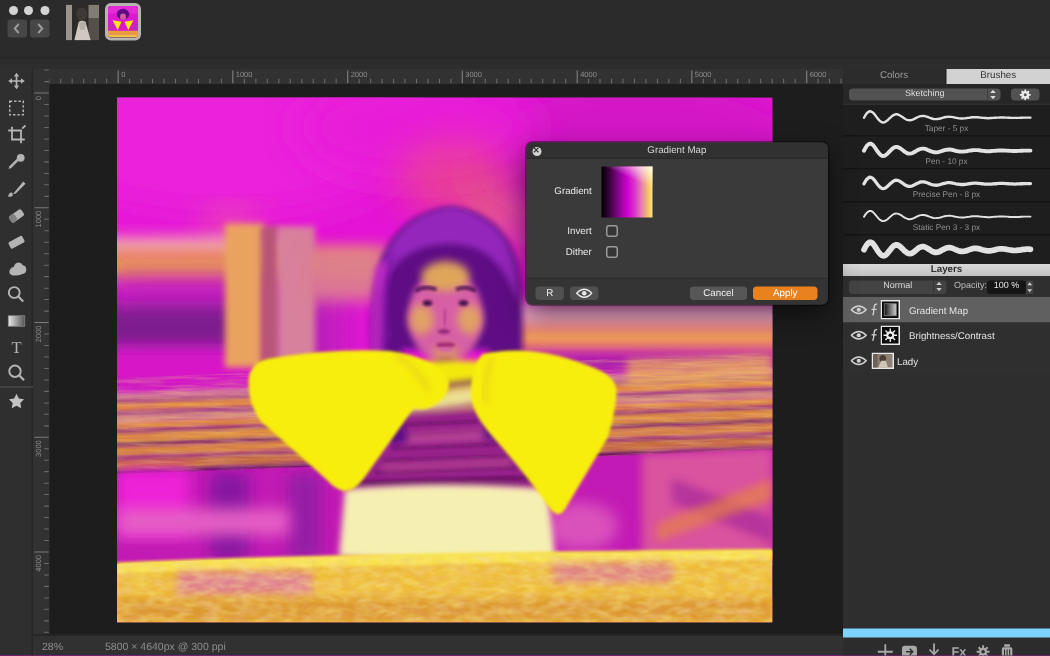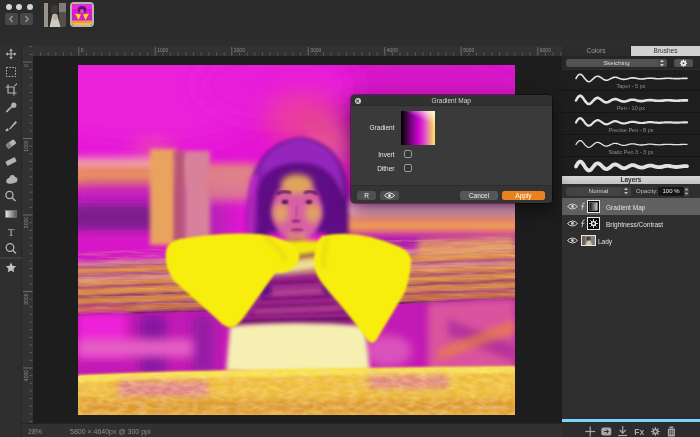--- a/index.html
+++ b/index.html
@@ -36,21 +36,21 @@
 .lrow{position:absolute;left:0;width:138px;height:17px;color:#e3e3e3;font-size:6.5px;}
 #lrow1{top:152px;background:#606060;}
 #lrow2{top:169px;background:#2f2f2f;}
 #lrow3{top:186px;background:#2f2f2f;}
 .lrow .nm{position:absolute;left:44px;top:5.5px;}
 .eyeic{position:absolute;left:5px;top:5px;}
 .fic{position:absolute;left:18px;top:4px;}
 .thumbic{position:absolute;left:25px;top:2px;}
 .thumbic2{position:absolute;left:19px;top:3px;}
 #lrow3 .nm{left:36px;}
-#rfooter{position:absolute;left:0;top:373px;width:138px;height:18px;background:#2c2c2c;border-top:3px solid #7dd3fc;}
+#rfooter{position:absolute;left:0;top:373px;width:138px;height:18px;background:#2c2c2c;border-top:6px solid #7dd3fc;}
 #dialog{position:absolute;left:351px;top:95px;width:200.5px;height:108px;background:#3a3a3a;border-radius:4px;box-shadow:0 7px 18px rgba(0,0,0,.55),0 0 0 1px rgba(0,0,0,.35);}
 #dtitle{position:absolute;left:0;top:0;width:100%;height:11px;background:#313131;border-radius:4px 4px 0 0;border-bottom:1px solid #2a2a2a;color:#d6d6d6;font-size:6.5px;text-align:center;line-height:11px;}
 #dclose{position:absolute;left:3.5px;top:2.5px;width:6px;height:6px;border-radius:50%;background:#d2d2d2;color:#333;font-size:5.5px;line-height:6px;text-align:center;font-weight:bold;}
 #dgrad{position:absolute;left:50px;top:16px;width:34px;height:34px;background:linear-gradient(90deg,#000 0%,#2c032c 12%,#90039a 36%,#d203d2 52%,#da3cc8 66%,#e87bb4 78%,#f0bc6a 90%,#ffe478 100%);}
 #dgrad:after{content:"";position:absolute;left:0;top:0;width:100%;height:100%;background:linear-gradient(205deg,rgba(255,255,240,.9),rgba(255,255,255,0) 30%);}
 .dlabel{position:absolute;color:#e8e8e8;font-size:6.5px;}
 .dcheck{position:absolute;left:53px;width:7.5px;height:7.5px;border:1px solid #9a9a9a;border-radius:2px;background:#353535;}
 #dfooter{position:absolute;left:0;bottom:0;width:100%;height:18px;background:#343434;border-radius:0 0 4px 4px;border-top:1px solid #2c2c2c;}
 .dbtn{position:absolute;top:4.5px;height:9.5px;border-radius:2.5px;background:#505050;color:#f0f0f0;font-size:6.5px;text-align:center;line-height:9.5px;}
 #btnR{left:6px;width:19px;}

